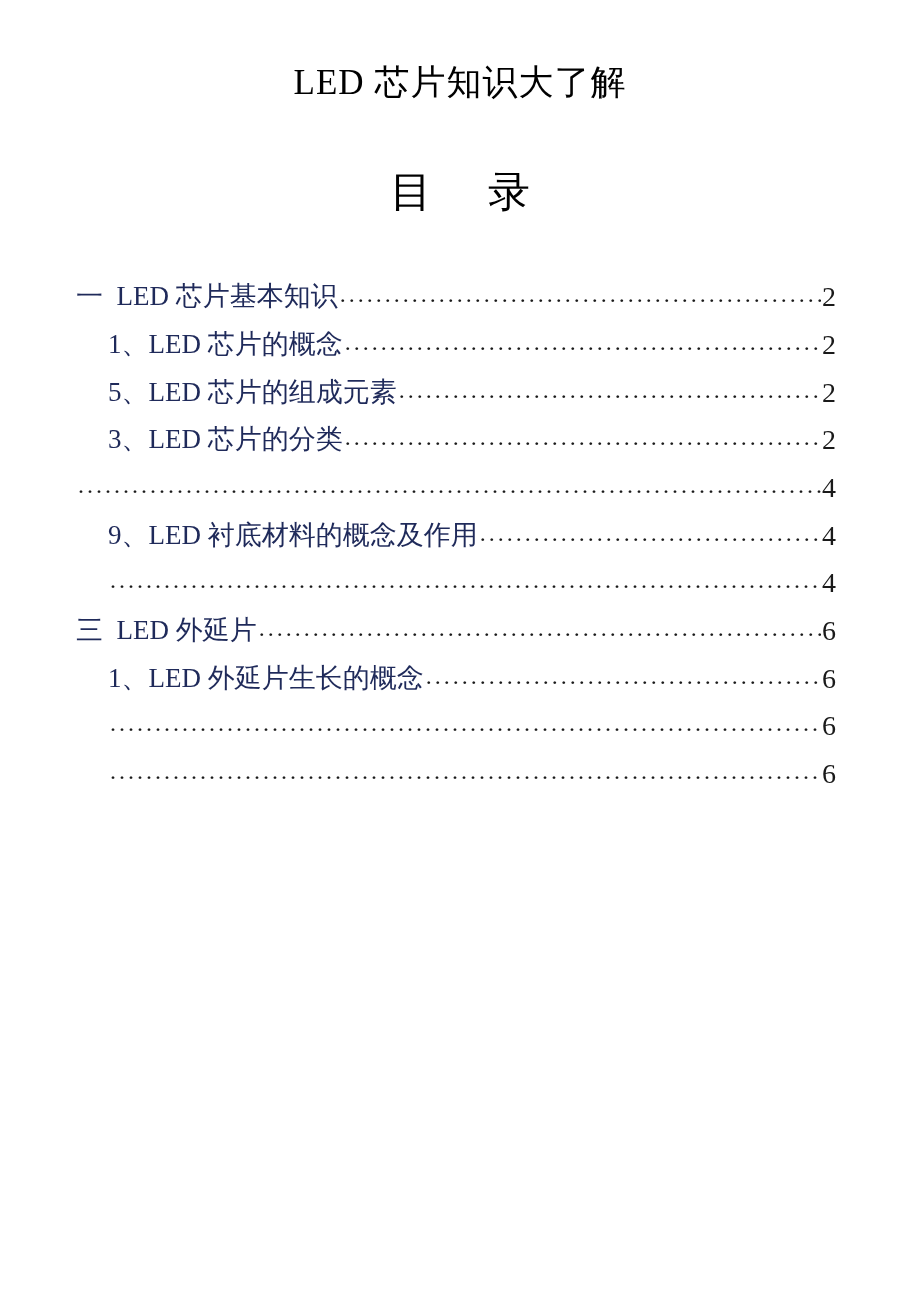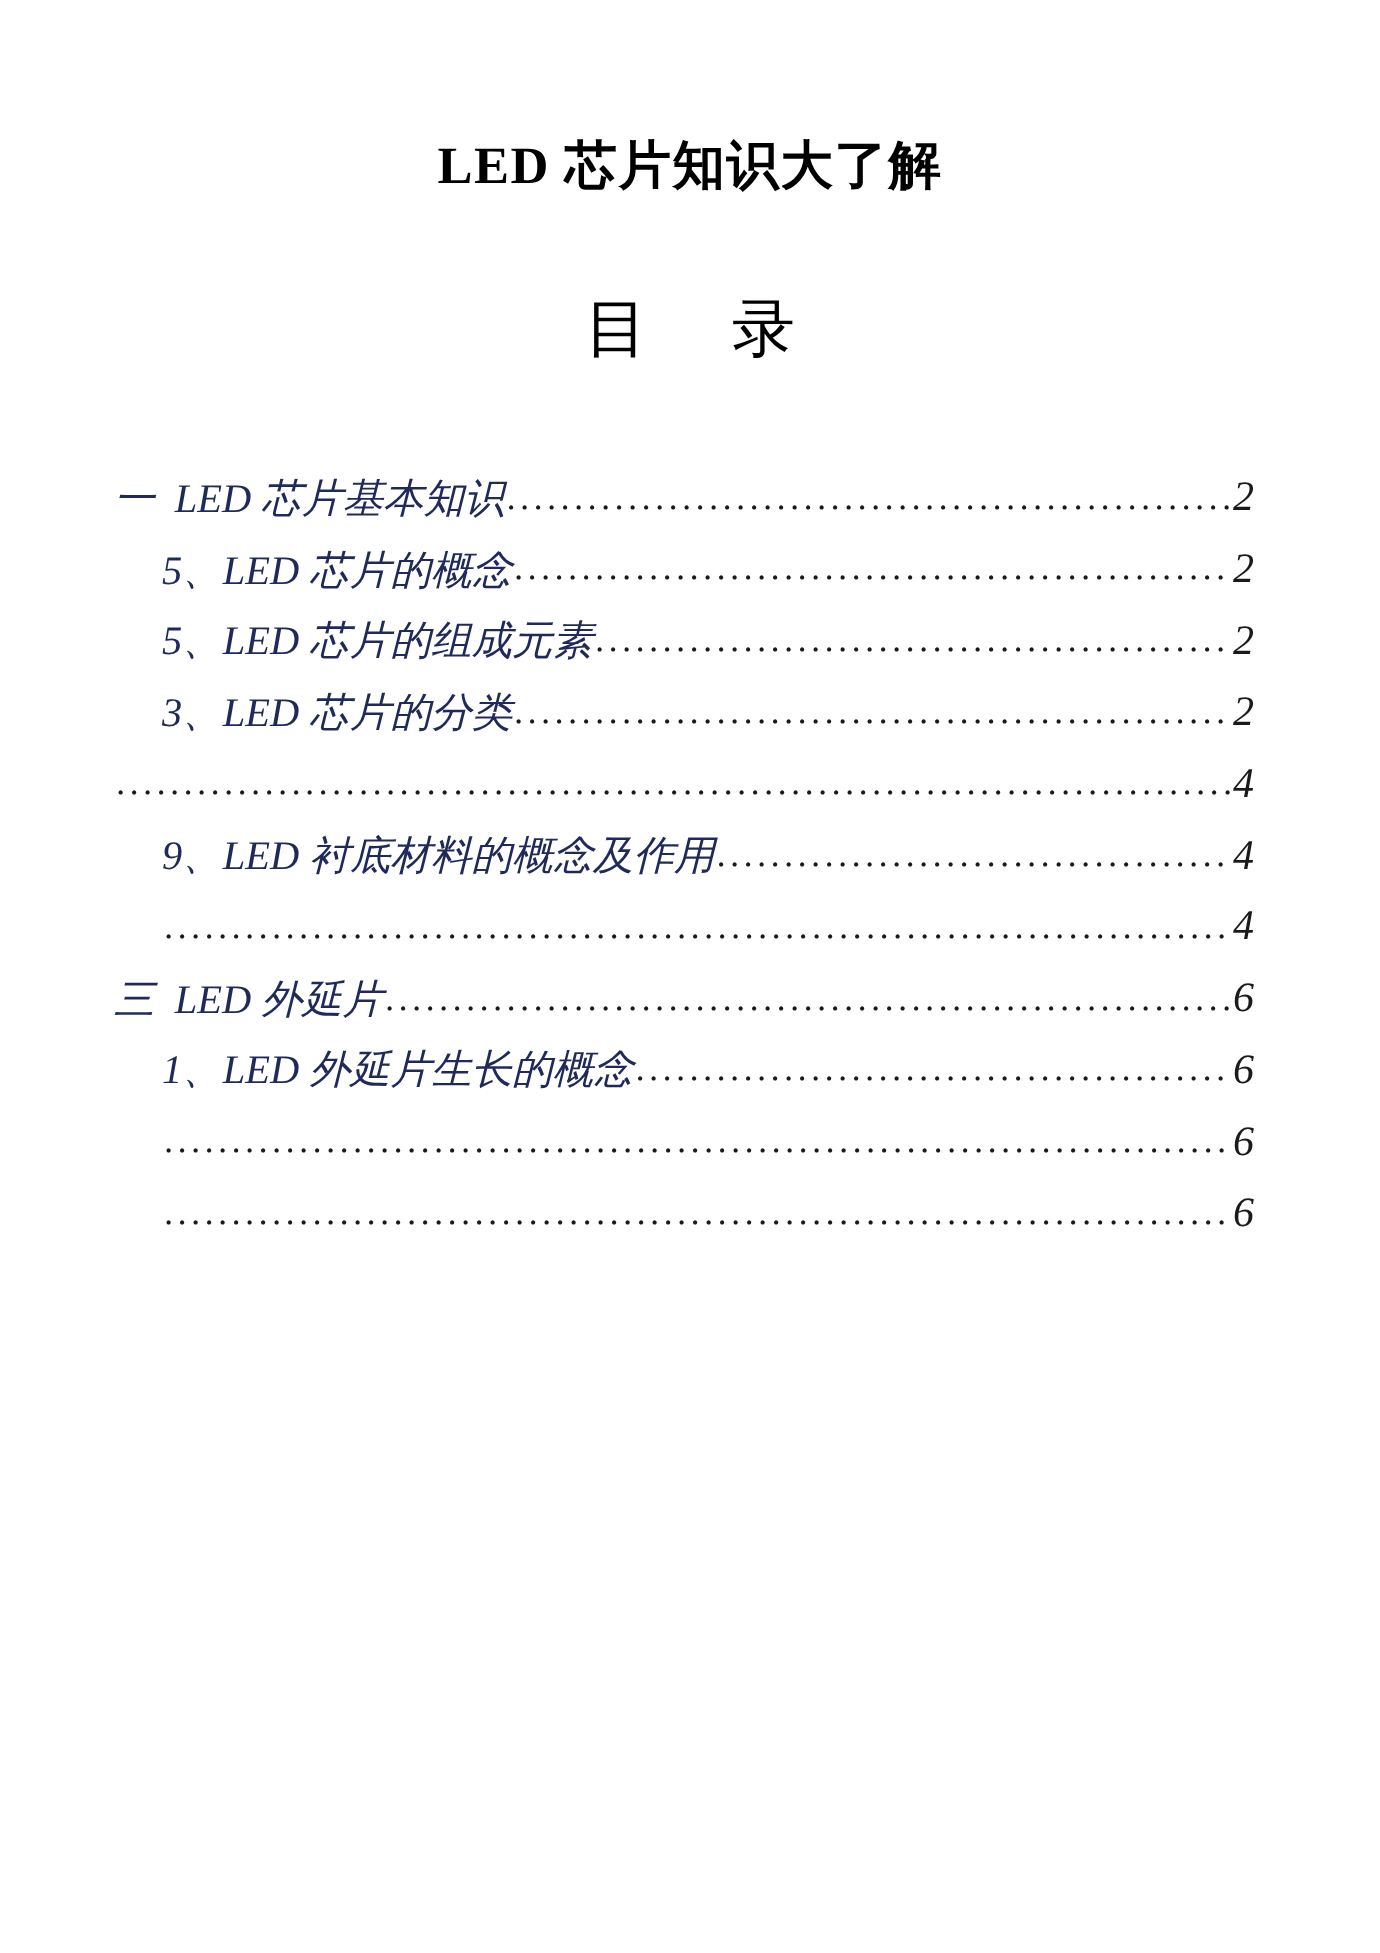--- a/index.html
+++ b/index.html
@@ -15,50 +15,49 @@
     padding: 0;
   }
   body {
     width: 920px;
     height: 1302px;
     background: var(--page-bg);
     font-family: "Liberation Serif", "DejaVu Serif", serif;
     overflow: hidden;
   }
   .doc-title {
-    margin-top: 90px;
+    margin-top: 62px;
     text-align: center;
     font-size: 35px;
-    font-weight: bold;
+    font-weight: normal;
     color: var(--title);
     letter-spacing: 1px;
     line-height: 1.2;
   }
   .toc-heading {
     margin-top: 64px;
     display: flex;
     justify-content: center;
     gap: 56px;
     font-size: 42px;
     color: var(--title);
     line-height: 1.15;
   }
   .toc {
     margin: 64px 84px 0 76px;
   }
   .toc-row {
     display: flex;
-    align-items: center;
+    align-items: flex-start;
     height: 47.7px;
     font-size: 27px;
     color: var(--toc-text);
     line-height: 1.2;
     cursor: pointer;
     white-space: pre;
-    font-style: italic;
   }
   .toc-row.level-2 {
     padding-left: 32px;
   }
   .toc-label { flex: 0 0 auto; }
   .toc-dots {
     flex: 1 1 auto;
     overflow: hidden;
     white-space: nowrap;
     color: var(--leader);
@@ -86,21 +85,21 @@
 </div>
 
 <div class="toc">
 
 <div class="toc-row level-1">
     <span class="toc-label">一  LED 芯片基本知识</span>
     <span class="toc-dots"></span>
     <span class="toc-page">2</span>
   </div>
     <div class="toc-row level-2">
-    <span class="toc-label">5、LED 芯片的概念</span>
+    <span class="toc-label">1、LED 芯片的概念</span>
     <span class="toc-dots"></span>
     <span class="toc-page">2</span>
   </div>
     <div class="toc-row level-2">
     <span class="toc-label">5、LED 芯片的组成元素</span>
     <span class="toc-dots"></span>
     <span class="toc-page">2</span>
   </div>
     <div class="toc-row level-2">
     <span class="toc-label">3、LED 芯片的分类</span>

